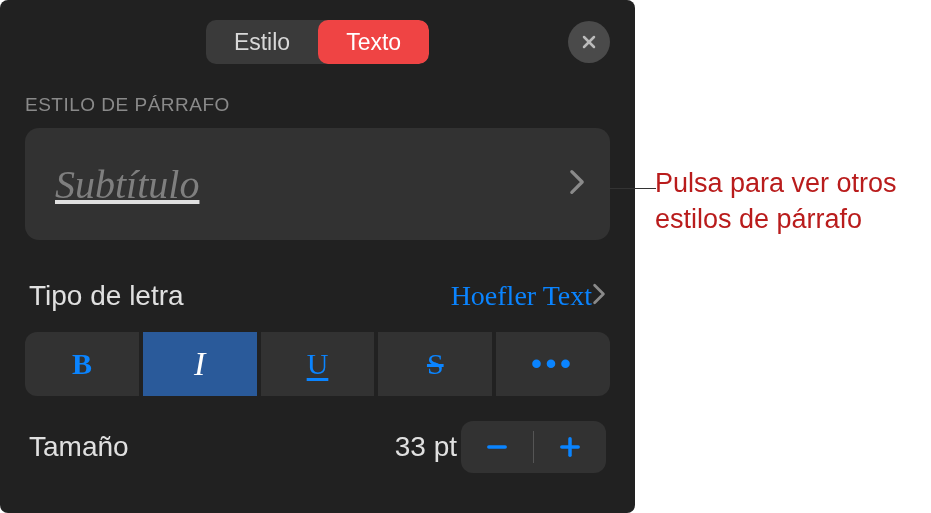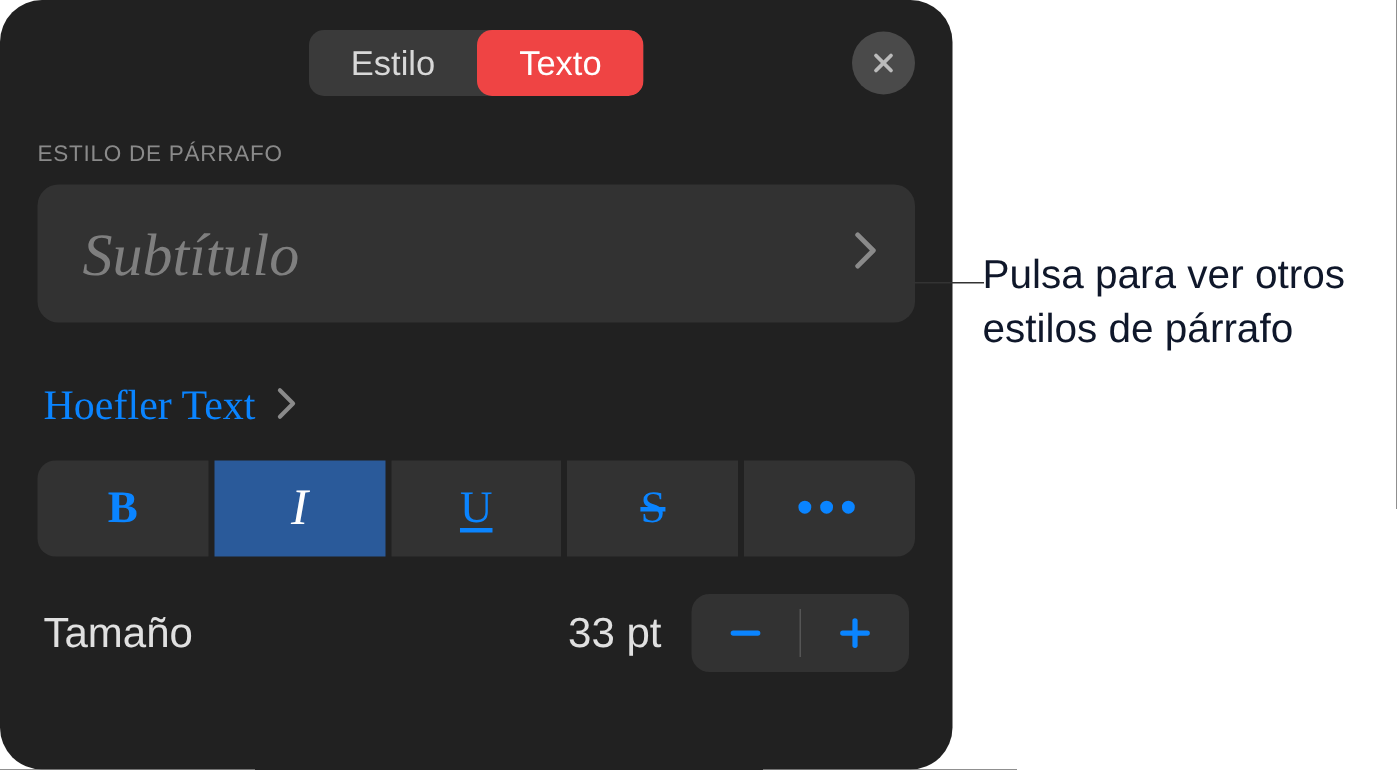--- a/index.html
+++ b/index.html
@@ -14,21 +14,21 @@
       height: 513px;
       position: relative;
     }
     .panel {
       position: absolute;
       left: 0;
       top: 0;
       width: 635px;
       height: 513px;
       background: #212121;
-      border-radius: 28px;
+      border-radius: 8px;
       padding: 20px 25px;
       color: #e0e0e0;
     }
     .tabs-row {
       display: flex;
       align-items: center;
       justify-content: center;
       gap: 0;
       margin-bottom: 30px;
       position: relative;
@@ -62,36 +62,37 @@
       height: 42px;
       border-radius: 50%;
       background: #4a4a4a;
       display: flex;
       align-items: center;
       justify-content: center;
       cursor: pointer;
     }
     .close-btn svg { width: 20px; height: 20px; }
     .section-label {
-      font-size: 15px;
+      font-size: 19px;
       color: #8a8a8a;
       letter-spacing: 0.5px;
       margin-bottom: 12px;
       text-transform: uppercase;
     }
     .style-picker {
       background: #323232;
       border-radius: 14px;
-      height: 92px;
+      height: 112px;
       display: flex;
       align-items: center;
       justify-content: space-between;
       padding: 0 25px 0 30px;
       cursor: pointer;
       margin-bottom: 40px;
+      text-decoration: underline;
     }
     .style-picker-text {
       font-family: Georgia, "Times New Roman", serif;
       font-style: italic;
       font-size: 40px;
       color: #7f7f7f;
     }
     .chevron {
       color: #8a8a8a;
     }
@@ -102,21 +103,20 @@
       margin-bottom: 20px;
       padding: 0 4px;
     }
     .font-label {
       font-size: 28px;
       color: #e0e0e0;
     }
     .font-value-wrap {
       display: flex;
       align-items: center;
-      gap: 14px;
       cursor: pointer;
     }
     .font-value {
       font-size: 28px;
       color: #0a84ff;
       font-family: "Hoefler Text", Georgia, serif;
     }
     .format-row {
       display: flex;
       gap: 4px;
@@ -151,21 +151,21 @@
       padding: 0 4px;
       text-align: right;
     }
     .size-label {
       font-size: 28px;
       color: #e0e0e0;
     }
     .size-controls {
       display: flex;
       align-items: center;
-      gap: 20px;
+      gap: 4px;
     }
     .size-value {
       font-size: 28px;
       color: #e0e0e0;
     }
     .stepper {
       display: flex;
       background: #323232;
       border-radius: 12px;
       overflow: hidden;
@@ -192,21 +192,21 @@
     .callout-line {
       position: absolute;
       left: 608px;
       top: 188px;
       width: 48px;
       height: 1px;
       background: #333;
     }
     .callout-text {
       font-size: 27px;
-      color: #0f172a;
+      color: #b91c1c;
       line-height: 1.35;
     }
   </style>
 </head>
 <body>
 
 <div class="panel">
 
   <div class="tabs-row">
     <div class="segmented">
@@ -226,20 +226,21 @@
   <div class="style-picker">
     <span class="style-picker-text">Subtítulo</span>
     <span class="chevron">
       <svg width="16" height="26" viewBox="0 0 12 20" fill="none" stroke="#8a8a8a" stroke-width="2.5" stroke-linecap="round" stroke-linejoin="round">
           <polyline points="2,2 10,10 2,18"></polyline>
         </svg>
     </span>
   </div>
 
   <div class="font-row">
+    <div class="font-label">Tipo de letra</div>
     <div class="font-value-wrap">
       <span class="font-value">Hoefler Text</span>
       <span class="chevron">
         <svg width="14" height="22" viewBox="0 0 12 20" fill="none" stroke="#8a8a8a" stroke-width="2.5" stroke-linecap="round" stroke-linejoin="round">
             <polyline points="2,2 10,10 2,18"></polyline>
           </svg>
       </span>
     </div>
   </div>
 

